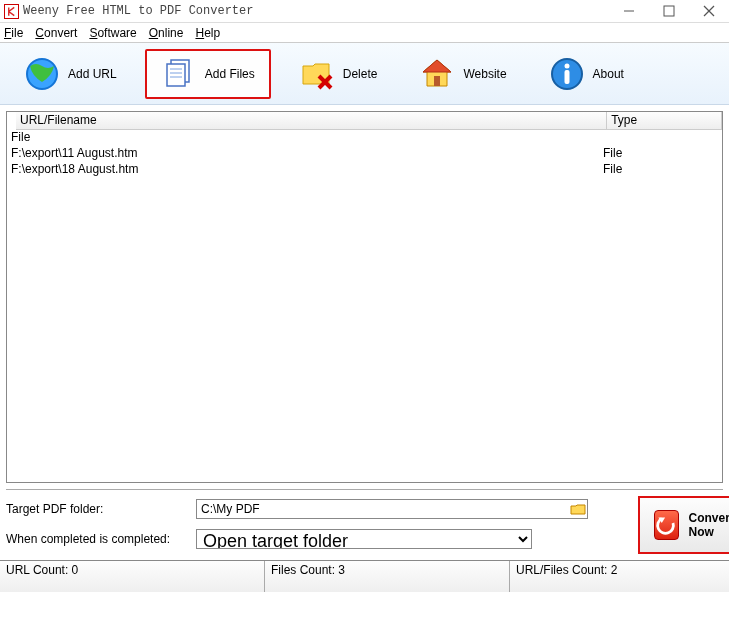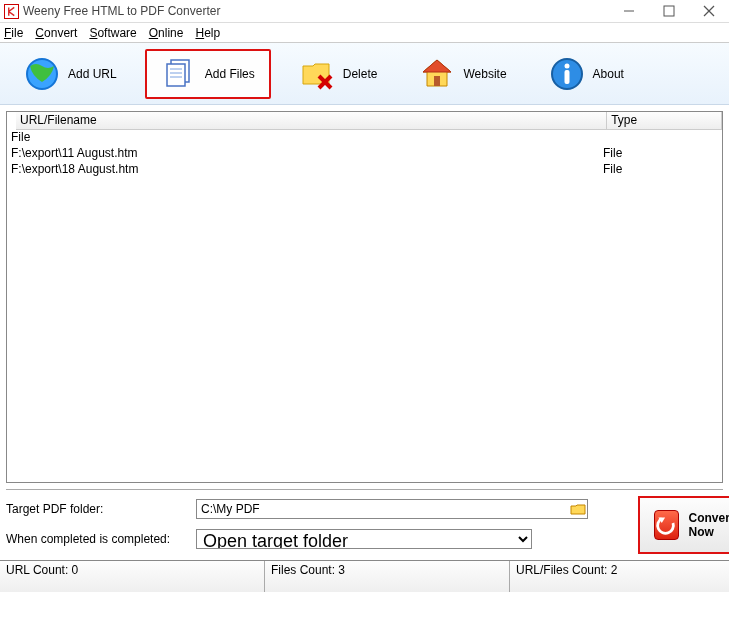--- a/index.html
+++ b/index.html
@@ -1,21 +1,21 @@
 <!DOCTYPE html>
 <html><head>
 <meta charset="utf-8">
 <style>
 * { box-sizing: border-box; font-family: "Segoe UI", Tahoma, sans-serif; }
 html, body { margin:0; padding:0; width:729px; height:620px; background:#fff; font-size:12px; color:#000; }
 
 .titlebar { height:23px; display:flex; align-items:center; border-bottom:1px solid #ddd; }
 .titlebar .app-icon { width:15px; height:15px; margin:0 4px 0 4px; background:#fff; border:1px solid #c00; display:flex; align-items:center; justify-content:center; }
 .titlebar .app-icon svg { width:11px; height:11px; }
-.titlebar .title { flex:1; color:#444; }
+.titlebar .title { flex:1; color:#444;font-family:Liberation Mono, monospace; }
 .titlebar .winbtns { display:flex; }
 .titlebar .wbtn { width:40px; height:22px; display:flex; align-items:center; justify-content:center; color:#555; }
 
 .menubar { height:20px; display:flex; align-items:center; padding:0 4px; border-bottom:1px solid #ccc; }
 .menubar .m { margin-right:12px; color:#000; }
 .menubar .m u { text-decoration:underline; }
 
 .toolbar { height:62px; background:linear-gradient(#f6fbff,#e8f2fc); display:flex; align-items:center; padding:0 10px; border-bottom:1px solid #c9d8e8; }
 .tbtn { display:flex; align-items:center; height:50px; padding:0 14px; border-radius:2px; }
 .tbtn .ico { width:36px; height:36px; display:flex; align-items:center; justify-content:center; margin-right:8px; }

